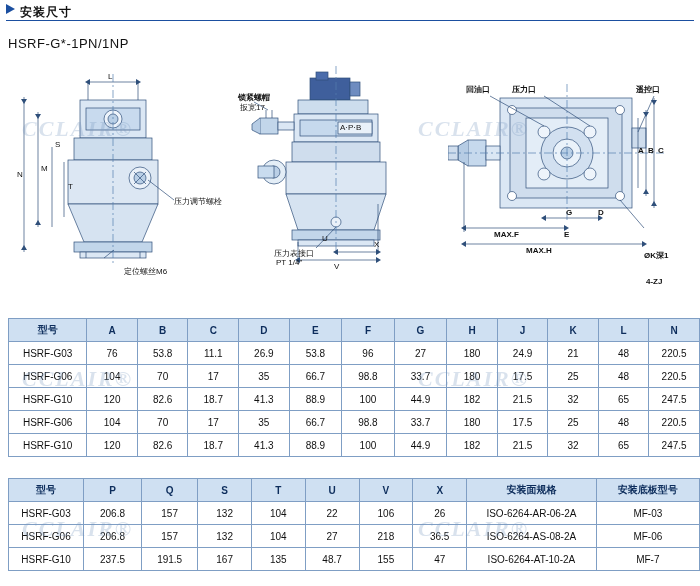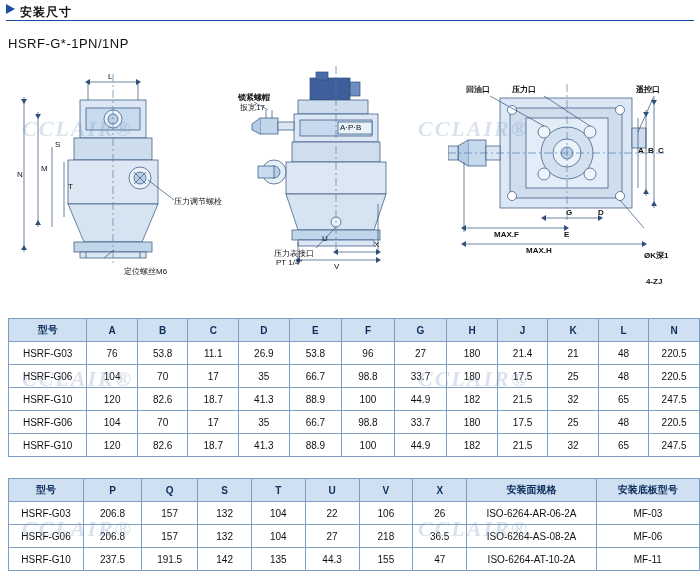--- a/index.html
+++ b/index.html
@@ -309,21 +309,21 @@
       <tr>
         <td>HSRF-G03</td>
         <td>76</td>
         <td>53.8</td>
         <td>11.1</td>
         <td>26.9</td>
         <td>53.8</td>
         <td>96</td>
         <td>27</td>
         <td>180</td>
-        <td>21.4</td>
+        <td>24.9</td>
         <td>21</td>
         <td>48</td>
         <td>220.5</td>
       </tr>
       <tr>
         <td>HSRF-G06</td>
         <td>104</td>
         <td>70</td>
         <td>17</td>
         <td>35</td>
@@ -421,27 +421,27 @@
         <td>27</td>
         <td>218</td>
         <td>36.5</td>
         <td>ISO-6264-AS-08-2A</td>
         <td>MF-06</td>
       </tr>
       <tr>
         <td>HSRF-G10</td>
         <td>237.5</td>
         <td>191.5</td>
-        <td>142</td>
+        <td>167</td>
         <td>135</td>
-        <td>44.3</td>
+        <td>48.7</td>
         <td>155</td>
         <td>47</td>
         <td>ISO-6264-AT-10-2A</td>
-        <td>MF-11</td>
+        <td>MF-7</td>
       </tr>
     </tbody>
   </table>
 
   <div class="wm wm1"><span>CCLAIR</span><span class="reg">®</span></div>
   <div class="wm wm2"><span>CCLAIR</span><span class="reg">®</span></div>
   <div class="wm wm3"><span>CCLAIR</span><span class="reg">®</span></div>
   <div class="wm wm4"><span>CCLAIR</span><span class="reg">®</span></div>
   <div class="wm wm5"><span>CCLAIR</span><span class="reg">®</span></div>
   <div class="wm wm6"><span>CCLAIR</span><span class="reg">®</span></div>

